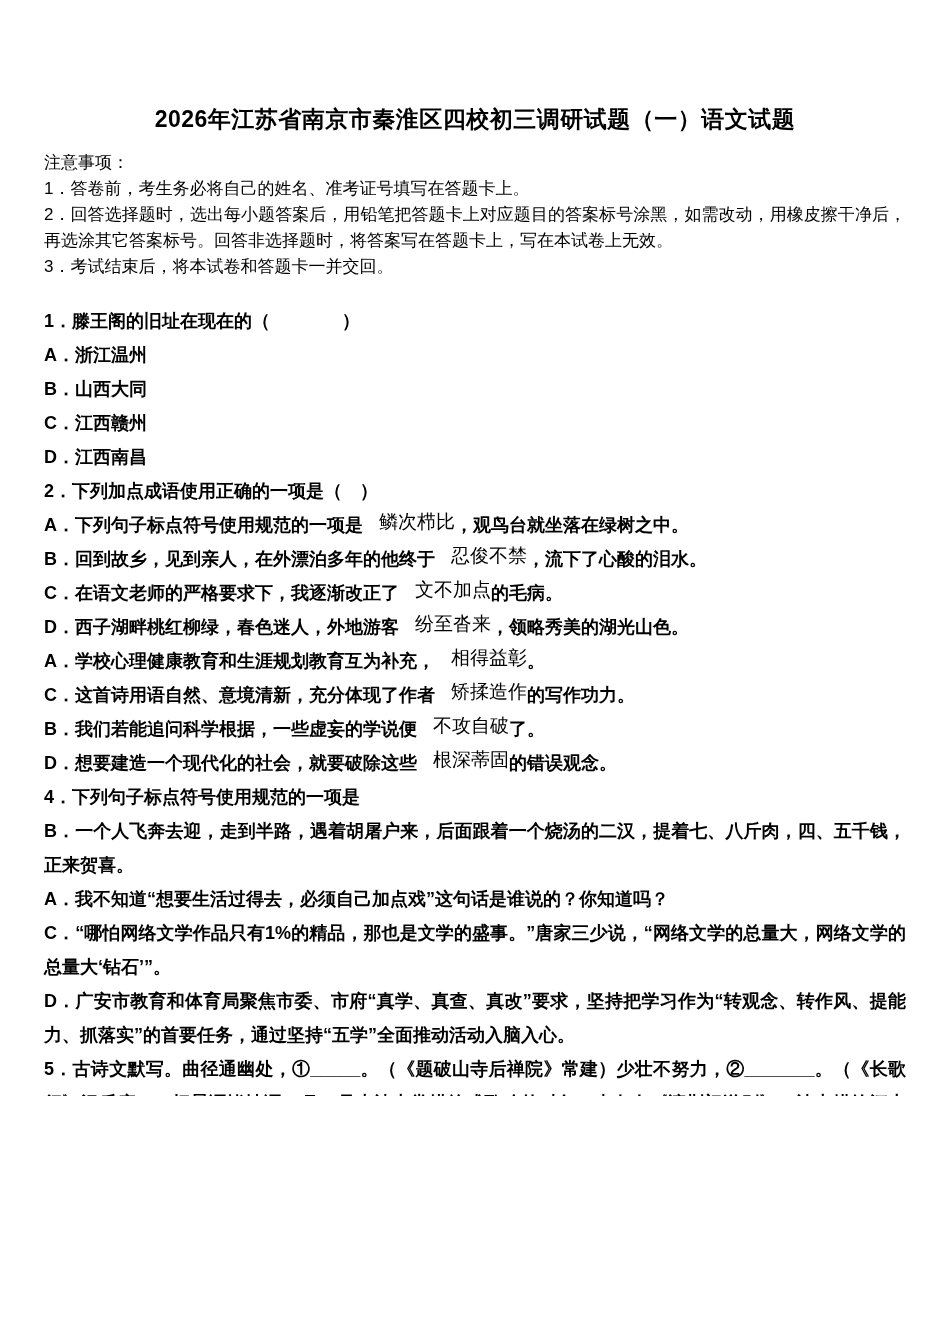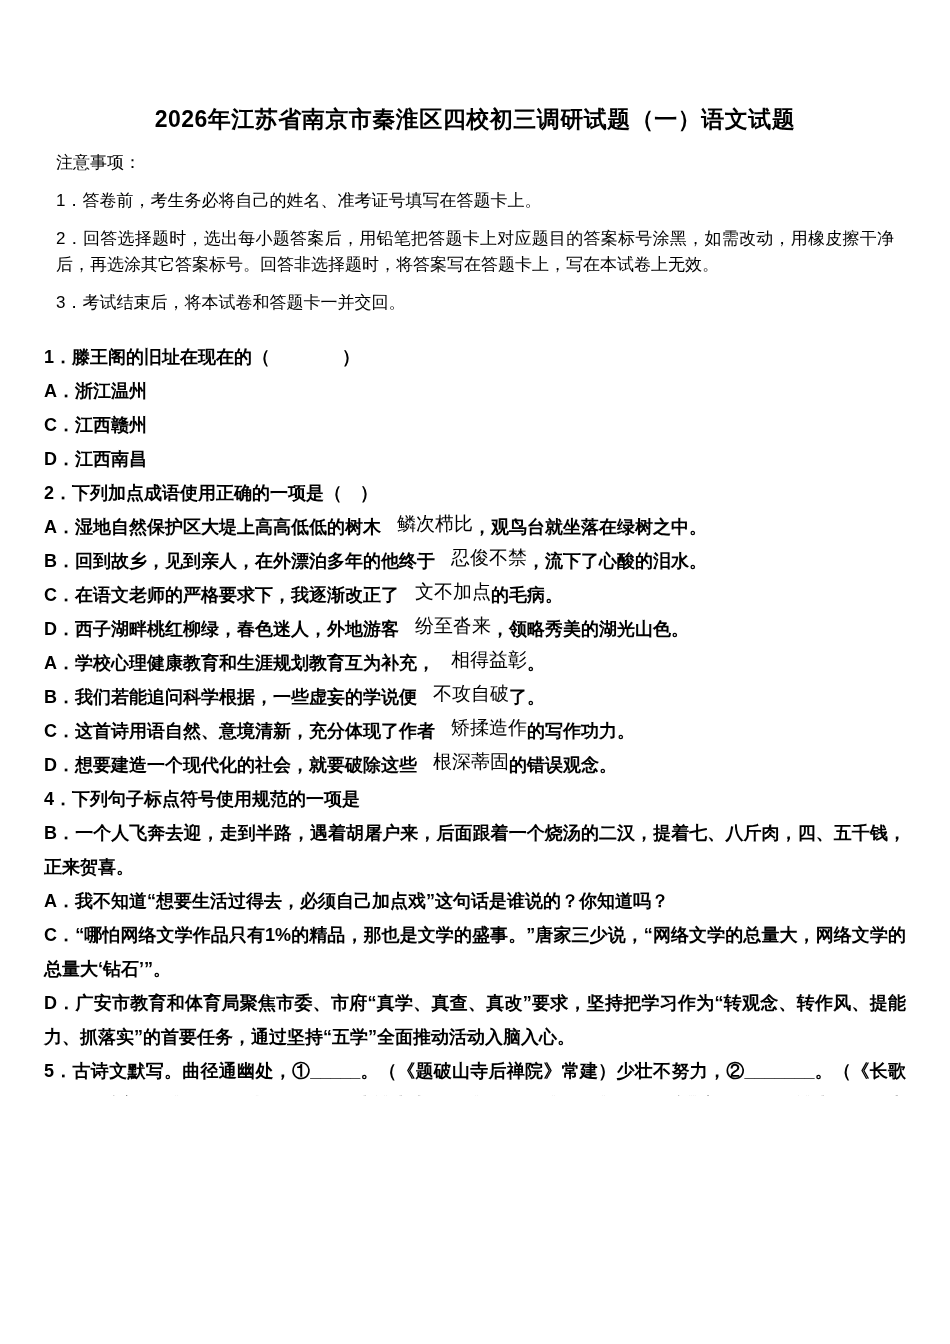--- a/index.html
+++ b/index.html
@@ -27,21 +27,21 @@
     margin: 0 0 16px 0;
     letter-spacing: 0.5px;
   }
   .notice {
     font-size: 17px;
     line-height: 26px;
     font-weight: 400;
     text-align: justify;
   }
   .notice p {
-    margin: 12px;
+    margin: 0;
   }
   .section {
     margin-top: 24px;
     font-size: 18px;
     line-height: 34px;
     font-weight: 600;
     text-align: justify;
   }
   .section p {
     margin: 0;
@@ -70,32 +70,33 @@
     <p>注意事项：</p>
     <p>1．答卷前，考生务必将自己的姓名、准考证号填写在答题卡上。</p>
     <p>2．回答选择题时，选出每小题答案后，用铅笔把答题卡上对应题目的答案标号涂黑，如需改动，用橡皮擦干净后，再选涂其它答案标号。回答非选择题时，将答案写在答题卡上，写在本试卷上无效。</p>
     <p>3．考试结束后，将本试卷和答题卡一并交回。</p>
   </div>
 
   <div class="section">
 
     <p>1．滕王阁的旧址在现在的（　　　　）</p>
     <p>A．浙江温州</p>
+    <p>B．山西大同</p>
     <p>C．江西赣州</p>
     <p>D．江西南昌</p>
 
     <p>2．下列加点成语使用正确的一项是（　）</p>
-    <p><span>A．湿地自然保护区大堤上高高低低的树木</span><span class="emph">鳞次栉比</span><span>，观鸟台就坐落在绿树之中。</span></p>
+    <p><span>A．下列句子标点符号使用规范的一项是</span><span class="emph">鳞次栉比</span><span>，观鸟台就坐落在绿树之中。</span></p>
     <p><span>B．回到故乡，见到亲人，在外漂泊多年的他终于</span><span class="emph">忍俊不禁</span><span>，流下了心酸的泪水。</span></p>
     <p><span>C．在语文老师的严格要求下，我逐渐改正了</span><span class="emph">文不加点</span><span>的毛病。</span></p>
     <p><span>D．西子湖畔桃红柳绿，春色迷人，外地游客</span><span class="emph">纷至沓来</span><span>，领略秀美的湖光山色。</span></p>
 
     <p><span>A．学校心理健康教育和生涯规划教育互为补充，</span><span class="emph">相得益彰</span><span>。</span></p>
+    <p><span>C．这首诗用语自然、意境清新，充分体现了作者</span><span class="emph">矫揉造作</span><span>的写作功力。</span></p>
     <p><span>B．我们若能追问科学根据，一些虚妄的学说便</span><span class="emph">不攻自破</span><span>了。</span></p>
-    <p><span>C．这首诗用语自然、意境清新，充分体现了作者</span><span class="emph">矫揉造作</span><span>的写作功力。</span></p>
     <p><span>D．想要建造一个现代化的社会，就要破除这些</span><span class="emph">根深蒂固</span><span>的错误观念。</span></p>
 
     <p>4．下列句子标点符号使用规范的一项是</p>
     <p>B．一个人飞奔去迎，走到半路，遇着胡屠户来，后面跟着一个烧汤的二汉，提着七、八斤肉，四、五千钱，正来贺喜。</p>
     <p>A．我不知道“想要生活过得去，必须自己加点戏”这句话是谁说的？你知道吗？</p>
     <p>C．“哪怕网络文学作品只有1%的精品，那也是文学的盛事。”唐家三少说，“网络文学的总量大，网络文学的总量大‘钻石’”。</p>
     <p>D．广安市教育和体育局聚焦市委、市府“真学、真查、真改”要求，坚持把学习作为“转观念、转作风、提能力、抓落实”的首要任务，通过坚持“五学”全面推动活动入脑入心。</p>
 
     <p>5．古诗文默写。曲径通幽处，①_____。（《题破山寺后禅院》常建）少壮不努力，②_______。（《长歌行》汉乐府）一切景语皆情语。月，是古诗中常描绘或歌吟的对象。李白在《渡荆门送别》一诗中描绘江上的美景为：“③______，④___”。苏轼被贬黄州，携友人夜游承天寺，所描绘的庭院之景是：“庭下如积水空明⑤____，⑥____”于中秋夜，怀念手足，苏轼抒写了“⑦____，⑧___，此事古难全。”的旷达情怀和“但愿人长久，千里共婵娟”的美好祝愿。</p>
   </div>

